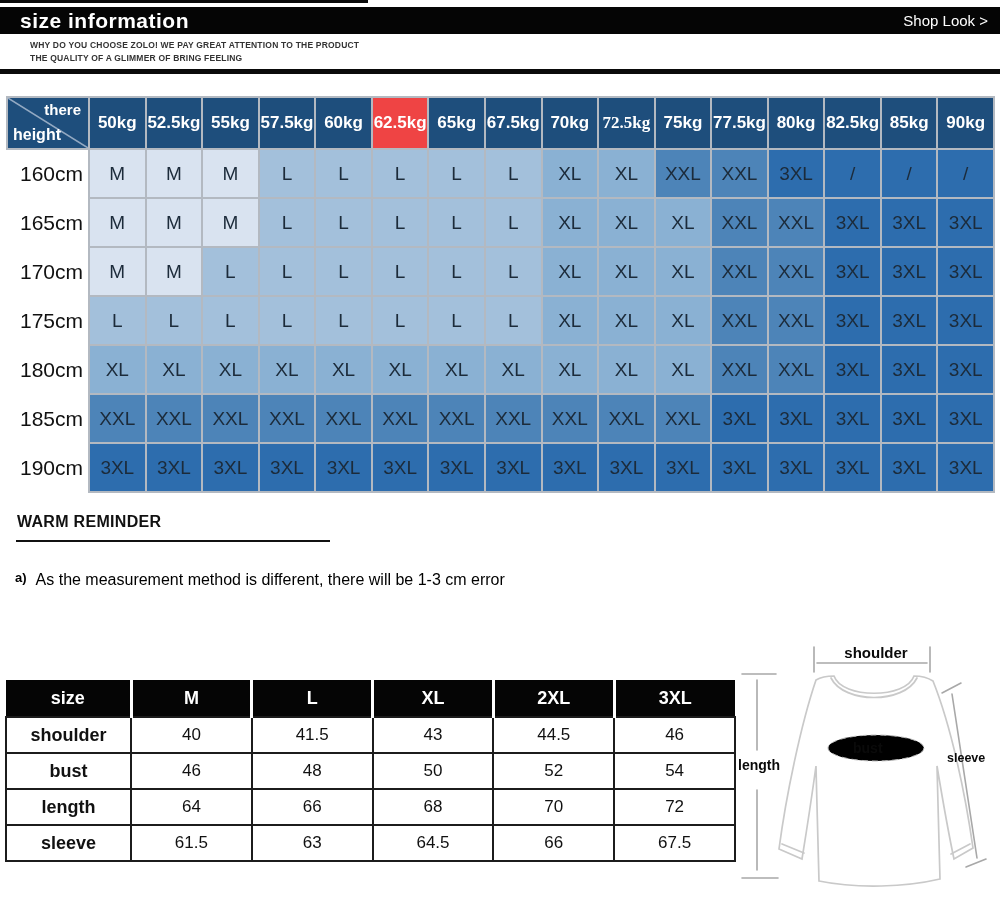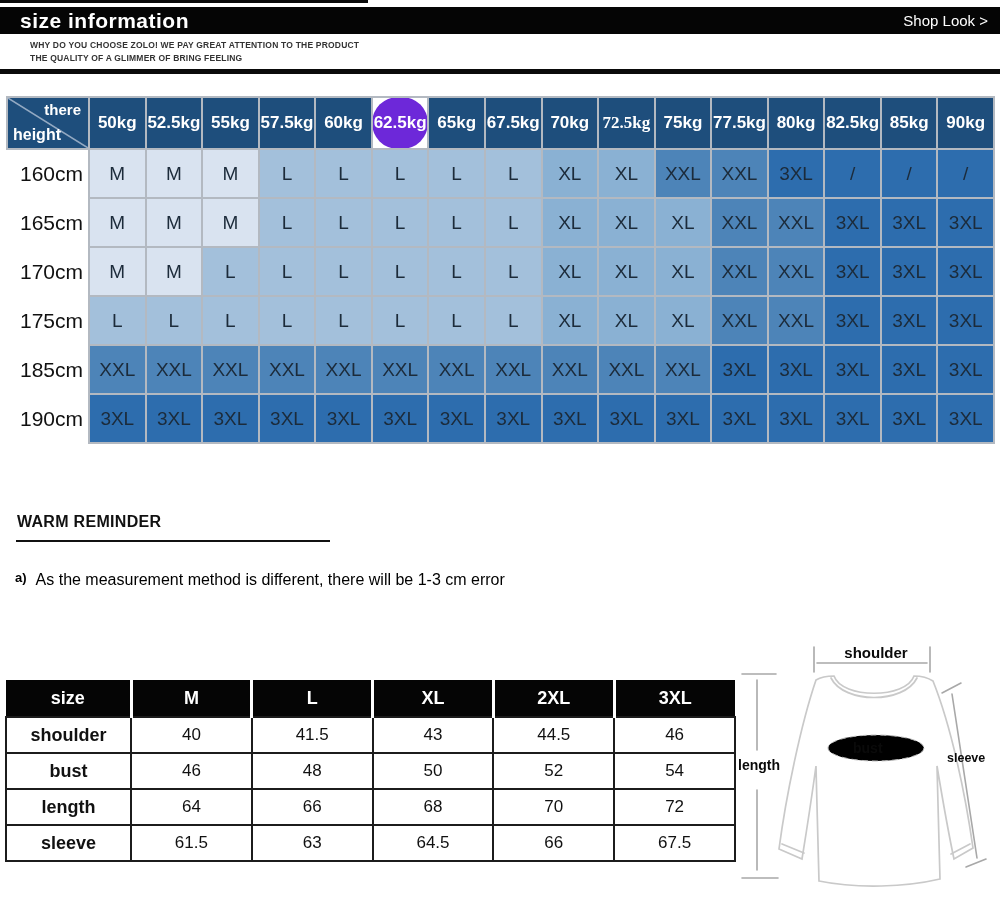--- a/index.html
+++ b/index.html
@@ -87,21 +87,21 @@
               <line x1="0" y1="0" x2="100" y2="100"></line>
             </svg>
             <span class="c-top">there</span>
             <span class="c-bot">height</span>
           </th>
           <th class="w-head" style="background: rgb(30, 78, 124);">50kg</th>
           <th class="w-head" style="background: rgb(30, 78, 124);">52.5kg</th>
           <th class="w-head" style="background: rgb(30, 78, 124);">55kg</th>
           <th class="w-head" style="background: rgb(30, 78, 124);">57.5kg</th>
           <th class="w-head" style="background: rgb(30, 78, 124);">60kg</th>
-          <th class="w-head" style="background: #6d28d9; border-radius: 26px;">62.5kg</th>
+          <th class="w-head" style="background: #ef4444;">62.5kg</th>
           <th class="w-head" style="background: rgb(30, 78, 124);">65kg</th>
           <th class="w-head" style="background: rgb(30, 78, 124);">67.5kg</th>
           <th class="w-head" style="background: rgb(30, 78, 124);">70kg</th>
           <th class="w-head" style="background: rgb(30, 78, 124); font-family: Liberation Serif, serif;">72.5kg</th>
           <th class="w-head" style="background: rgb(30, 78, 124); margin-left: 48px;">75kg</th>
           <th class="w-head" style="background: rgb(30, 78, 124);">77.5kg</th>
           <th class="w-head" style="background: rgb(30, 78, 124);">80kg</th>
           <th class="w-head" style="background: rgb(30, 78, 124); margin-top: 35px;">82.5kg</th>
           <th class="w-head" style="background: rgb(30, 78, 124);">85kg</th>
           <th class="w-head" style="background: rgb(30, 78, 124);">90kg</th>
@@ -178,20 +178,39 @@
           <td class="s-cell" style="background: rgb(138, 177, 211);">XL</td>
           <td class="s-cell" style="background: rgb(138, 177, 211);">XL</td>
           <td class="s-cell" style="background: rgb(138, 177, 211);">XL</td>
           <td class="s-cell" style="background: rgb(77, 132, 184);">XXL</td>
           <td class="s-cell" style="background: rgb(77, 132, 184);">XXL</td>
           <td class="s-cell" style="background: rgb(45, 109, 174);">3XL</td>
           <td class="s-cell" style="background: rgb(45, 109, 174);">3XL</td>
           <td class="s-cell" style="background: rgb(45, 109, 174);">3XL</td>
         </tr>
         <tr>
+          <td class="h-label">180cm</td>
+          <td class="s-cell" style="background: rgb(138, 177, 211);">XL</td>
+          <td class="s-cell" style="background: rgb(138, 177, 211);">XL</td>
+          <td class="s-cell" style="background: rgb(138, 177, 211);">XL</td>
+          <td class="s-cell" style="background: rgb(138, 177, 211);">XL</td>
+          <td class="s-cell" style="background: rgb(138, 177, 211);">XL</td>
+          <td class="s-cell" style="background: rgb(138, 177, 211);">XL</td>
+          <td class="s-cell" style="background: rgb(138, 177, 211);">XL</td>
+          <td class="s-cell" style="background: rgb(138, 177, 211);">XL</td>
+          <td class="s-cell" style="background: rgb(138, 177, 211);">XL</td>
+          <td class="s-cell" style="background: rgb(138, 177, 211);">XL</td>
+          <td class="s-cell" style="background: rgb(138, 177, 211);">XL</td>
+          <td class="s-cell" style="background: rgb(77, 132, 184);">XXL</td>
+          <td class="s-cell" style="background: rgb(77, 132, 184);">XXL</td>
+          <td class="s-cell" style="background: rgb(45, 109, 174);">3XL</td>
+          <td class="s-cell" style="background: rgb(45, 109, 174);">3XL</td>
+          <td class="s-cell" style="background: rgb(45, 109, 174);">3XL</td>
+        </tr>
+        <tr>
           <td class="h-label">185cm</td>
           <td class="s-cell" style="background: rgb(77, 132, 184);">XXL</td>
           <td class="s-cell" style="background: rgb(77, 132, 184);">XXL</td>
           <td class="s-cell" style="background: rgb(77, 132, 184);">XXL</td>
           <td class="s-cell" style="background: rgb(77, 132, 184);">XXL</td>
           <td class="s-cell" style="background: rgb(77, 132, 184);">XXL</td>
           <td class="s-cell" style="background: rgb(77, 132, 184);">XXL</td>
           <td class="s-cell" style="background: rgb(77, 132, 184);">XXL</td>
           <td class="s-cell" style="background: rgb(77, 132, 184);">XXL</td>
           <td class="s-cell" style="background: rgb(77, 132, 184);">XXL</td>

